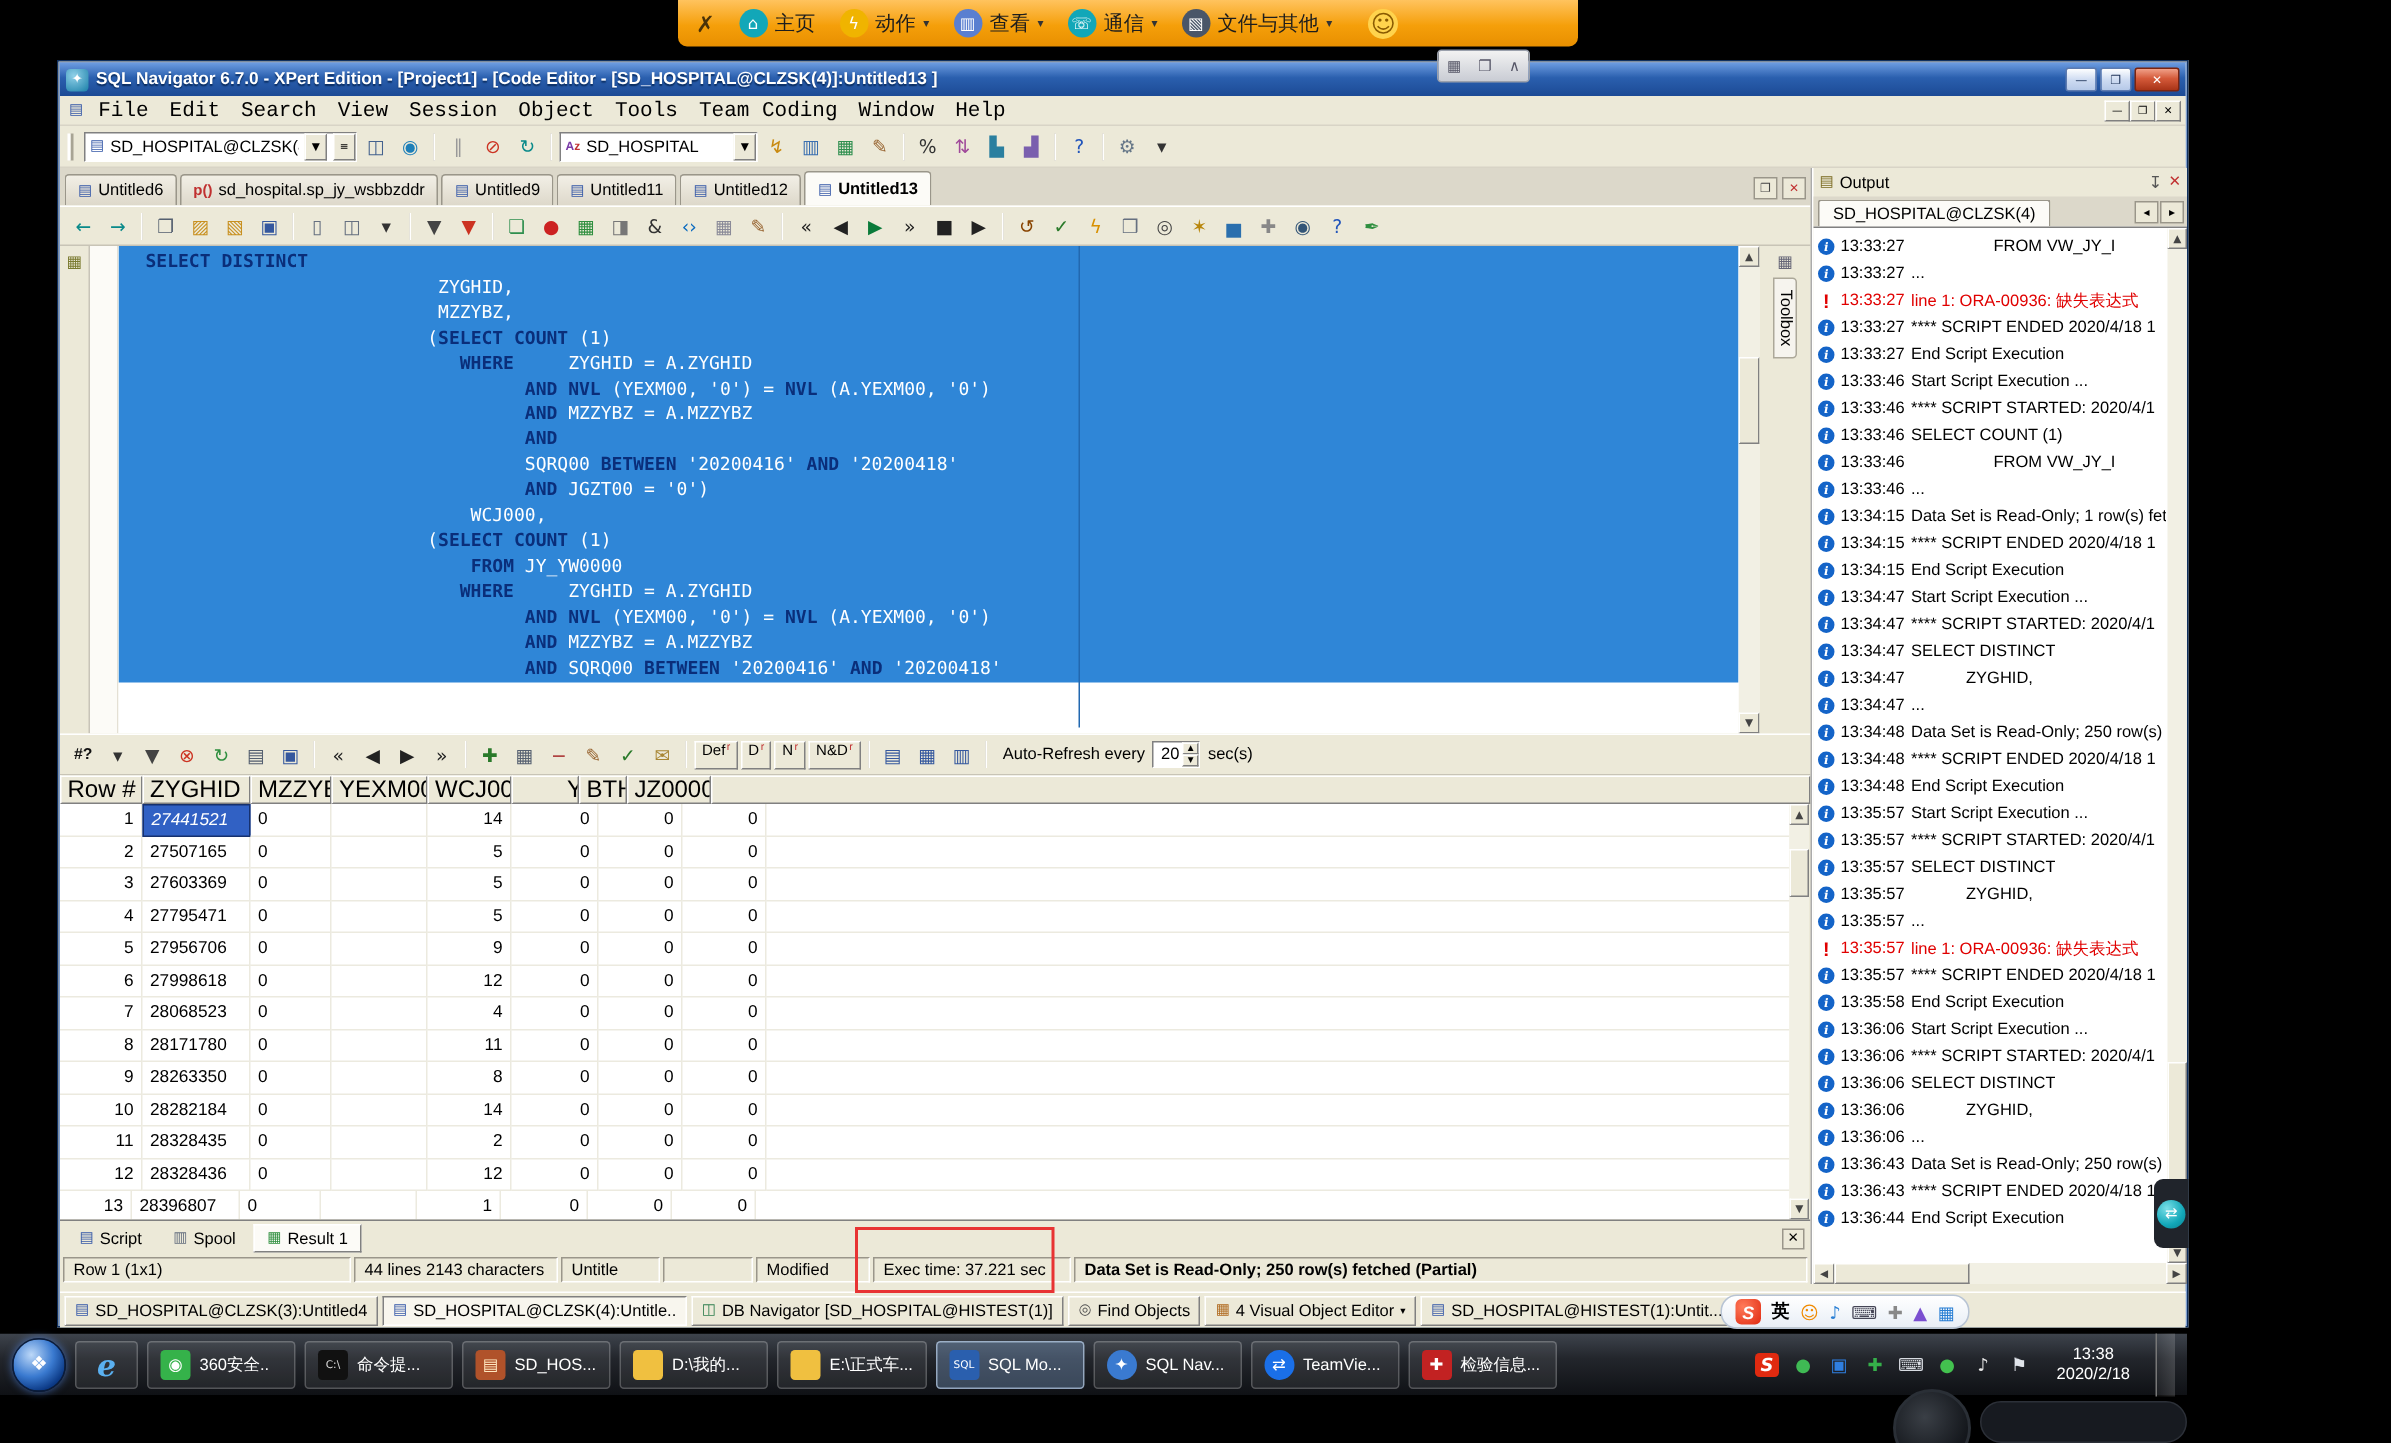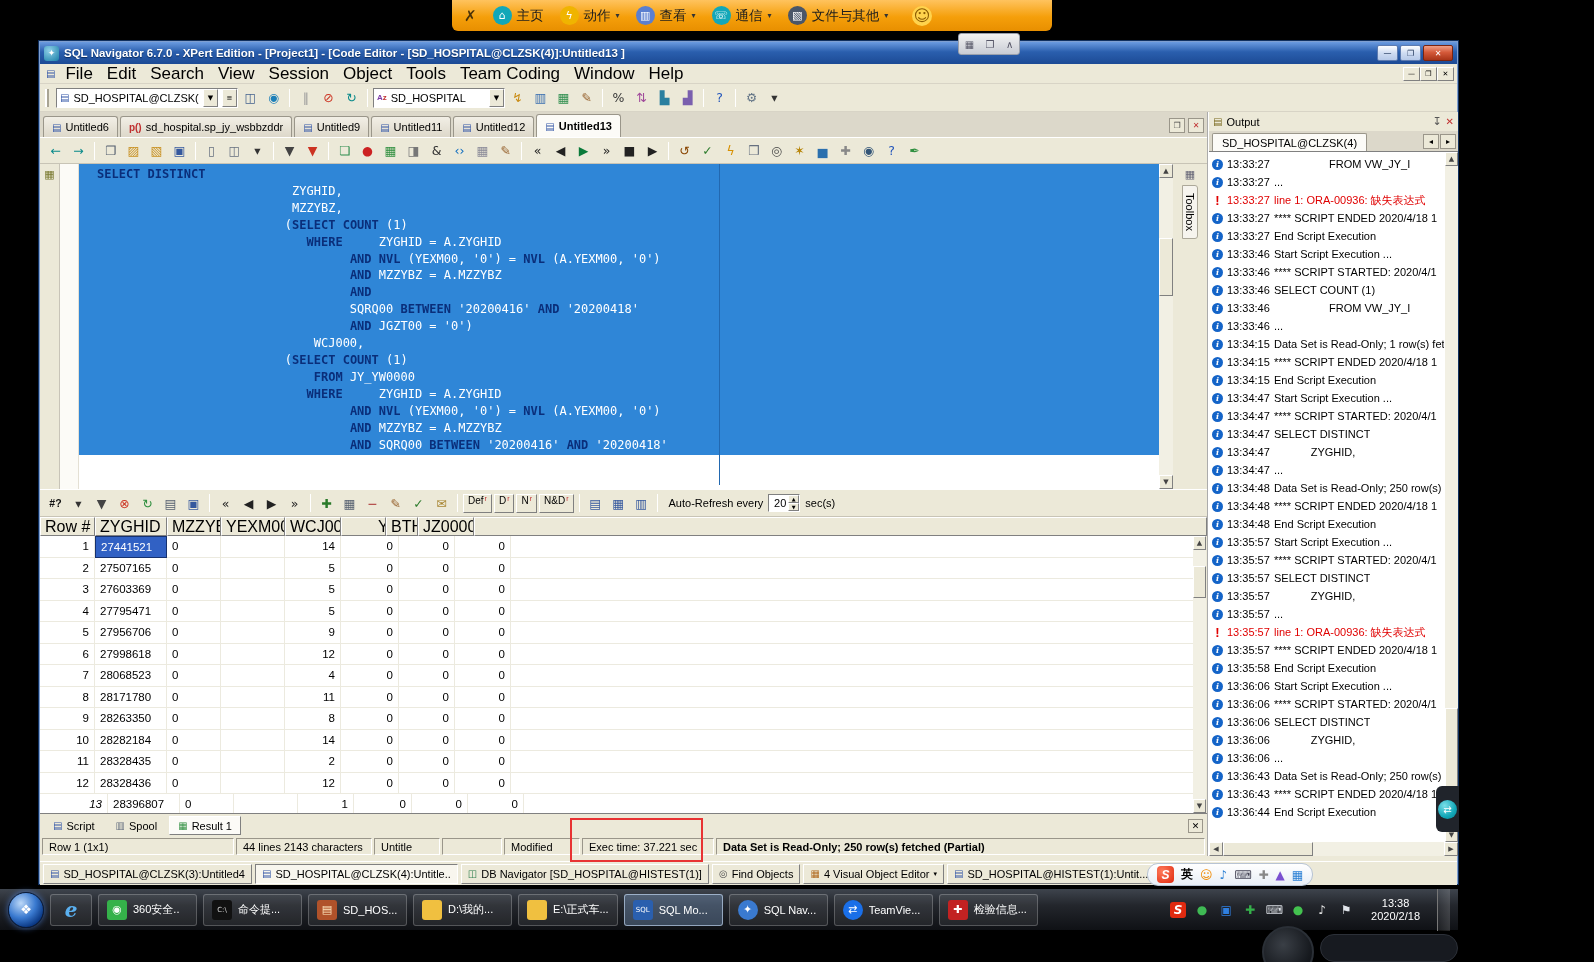--- a/index.html
+++ b/index.html
@@ -33,21 +33,21 @@
   .title-txt{color:#fff;font-weight:bold;font-size:11.5px;text-shadow:0 1px 1px #082a5c;flex:1;
     white-space:nowrap;overflow:hidden;}
   .capbtns{display:flex;gap:2px;}
   .cap-btn{width:21px;height:16px;border:1px solid #5d7bb0;border-radius:2px;
     background:linear-gradient(#fdfeff,#cfdcf2 50%,#b6c9e8);display:flex;align-items:center;justify-content:center;
     font-size:8px;color:#1a2f55;font-family:"DejaVu Sans",sans-serif;}
   .cap-close{background:linear-gradient(#f0a088,#d55a3a 45%,#a83418);color:#fff;border-color:#7a2410;width:30px;}
 
   .menubar{position:absolute;left:1px;top:23px;right:1px;height:20px;background:#ece9d8;display:flex;
     align-items:center;padding:0 3px;border-bottom:1px solid #d8d4c6;}
-  .menu-item{padding:2px 7px;font-size:17px;}
+  .menu-item{padding:2px 7px;font-size:14px;font-family:Liberation Mono, monospace;}
   .mdi-btns{margin-left:auto;display:flex;}
   .mdi-btn{width:17px;height:14px;background:#ece9d8;border:1px solid;border-color:#fff #808080 #808080 #fff;
     font-size:7px;display:flex;align-items:center;justify-content:center;font-family:"DejaVu Sans",sans-serif;}
 
   .tb{position:absolute;background:#ece9d8;display:flex;align-items:center;gap:2px;padding:0 5px;}
   .tb-main{left:1px;top:43px;right:1px;height:28px;border-bottom:1px solid #d8d4c6;}
   .grip{width:4px;height:18px;border-left:2px solid #fff;border-right:2px solid #a8a494;margin-right:5px;}
   .combo{height:20px;background:#fff;border:1px solid;border-color:#808080 #fff #fff #808080;display:flex;
     align-items:center;padding:0 0 0 3px;gap:4px;font-size:11px;}
   .combo .cic{font-size:10px;flex:none;font-family:"DejaVu Sans",sans-serif;}
@@ -503,21 +503,21 @@
         <div class="gh" style="width: 64px;">YEXM00</div>
         <div class="gh" style="width: 56px;">WCJ000</div>
         <div class="gh" style="width: 45px; padding-left: 36px;">YCJ000</div>
         <div class="gh" style="width: 32px;">BTH000</div>
         <div class="gh" style="width: 56px;">JZ0000</div>
         <div class="gh fill"></div>
       </div>
     <div class="grid-body" id="grid-body">
         <div class="gr">
           <div class="gc num" style="width: 55px;">1</div>
-          <div class="gc sel" style="width: 72px;">27441521</div>
+          <div class="gc sel" style="width: 72px; font-style: italic;">27441521</div>
           <div class="gc" style="width: 54px;">0</div>
           <div class="gc" style="width: 64px;"></div>
           <div class="gc num" style="width: 56px;">14</div>
           <div class="gc num" style="width: 58px;">0</div>
           <div class="gc num" style="width: 56px;">0</div>
           <div class="gc num" style="width: 56px;">0</div>
           <div class="gc fillc"></div>
         </div>
         <div class="gr">
           <div class="gc num" style="width: 55px;">2</div>
@@ -634,21 +634,21 @@
           <div class="gc" style="width: 72px;">28328436</div>
           <div class="gc" style="width: 54px;">0</div>
           <div class="gc" style="width: 64px;"></div>
           <div class="gc num" style="width: 56px;">12</div>
           <div class="gc num" style="width: 58px;">0</div>
           <div class="gc num" style="width: 56px;">0</div>
           <div class="gc num" style="width: 56px;">0</div>
           <div class="gc fillc"></div>
         </div>
         <div class="gr">
-          <div class="gc num" style="width: 68px; font-style: italic;">13</div>
+          <div class="gc num" style="width: 48px;">13</div>
           <div class="gc" style="width: 72px;">28396807</div>
           <div class="gc" style="width: 54px;">0</div>
           <div class="gc" style="width: 64px;"></div>
           <div class="gc num" style="width: 56px;">1</div>
           <div class="gc num" style="width: 58px;">0</div>
           <div class="gc num" style="width: 56px;">0</div>
           <div class="gc num" style="width: 56px;">0</div>
           <div class="gc fillc"></div>
         </div>
       </div>

